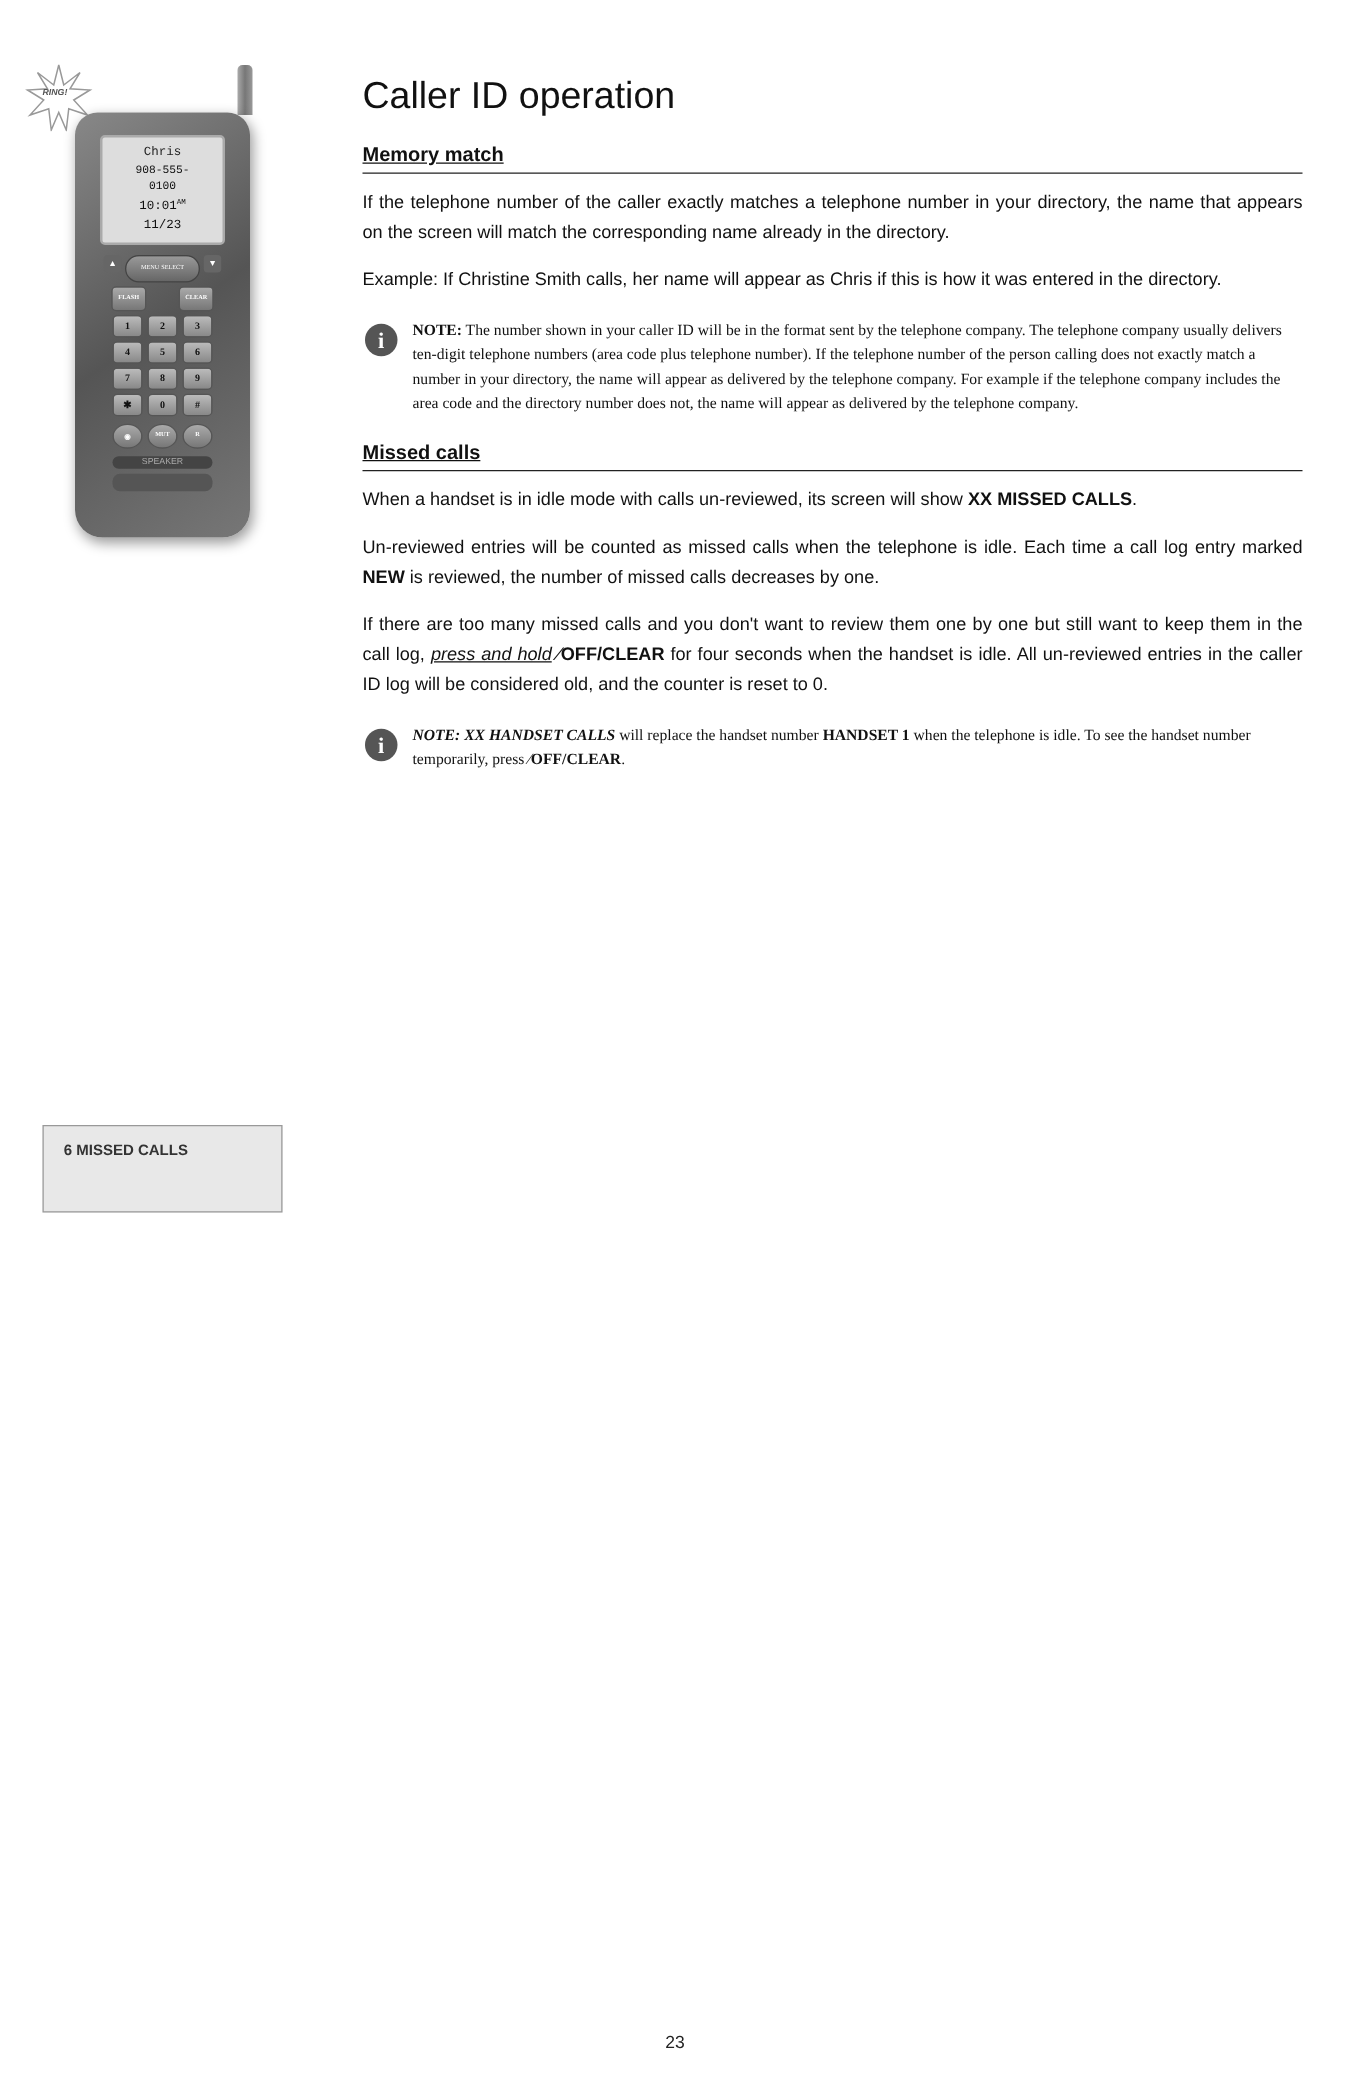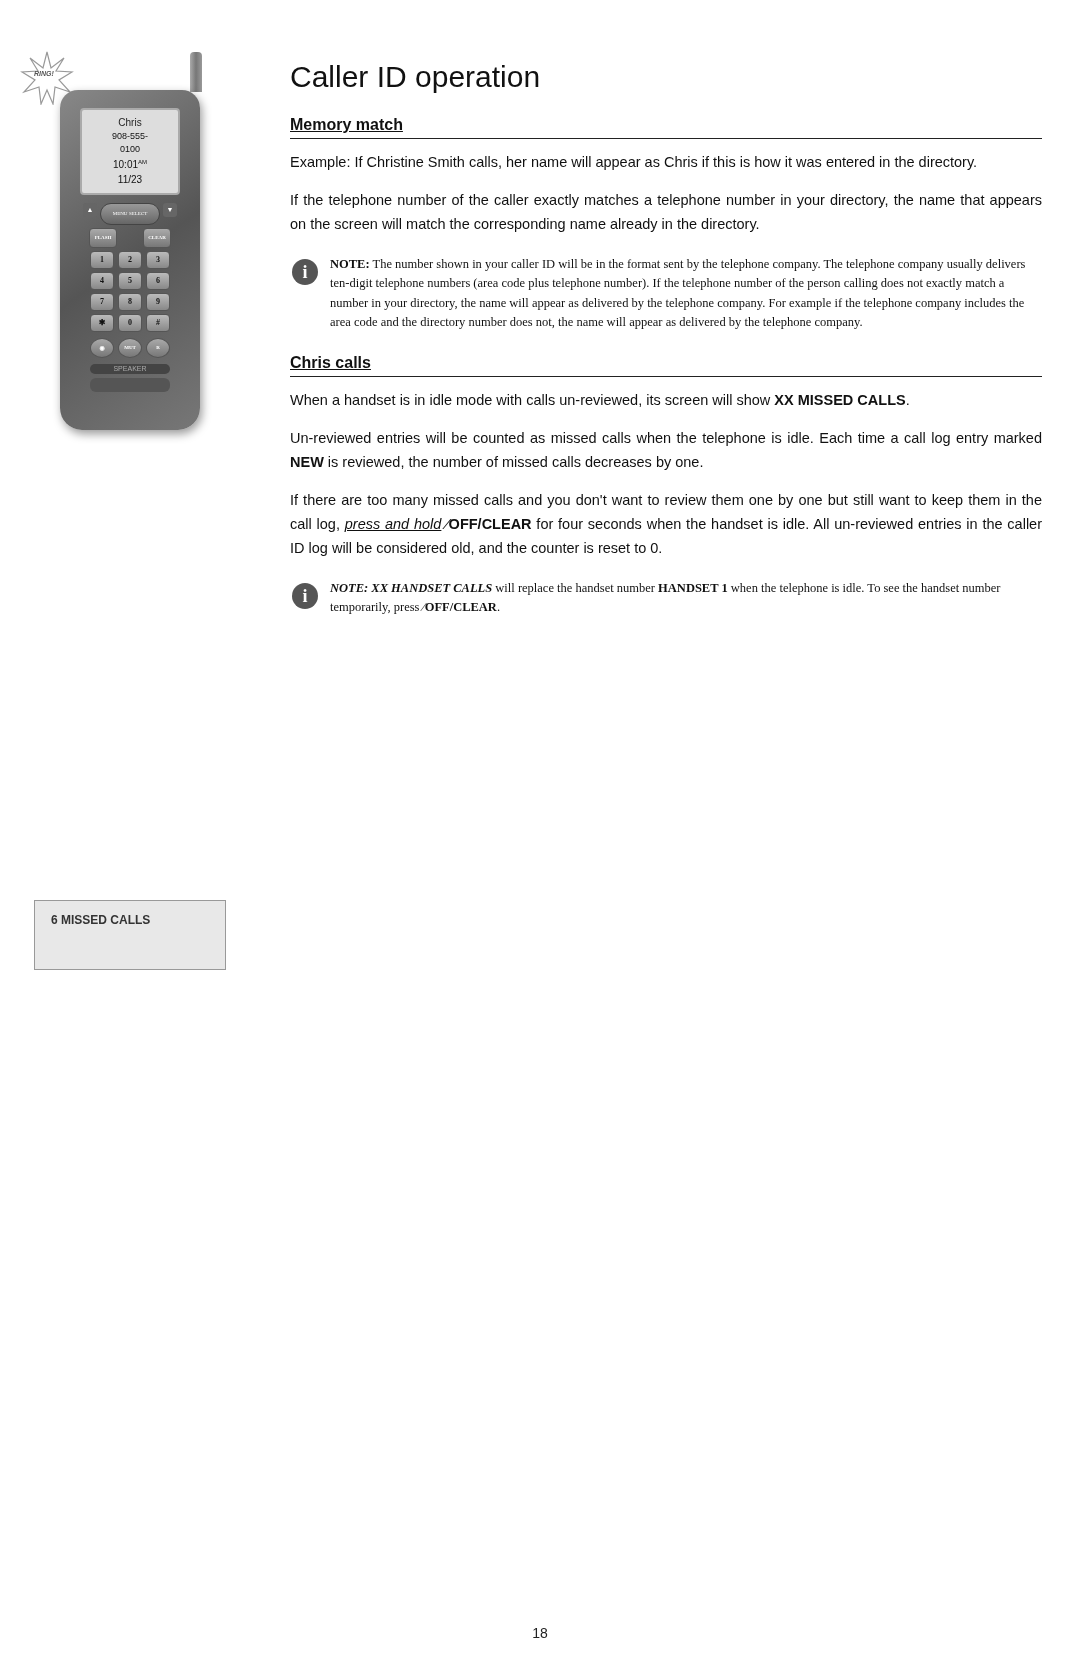--- a/index.html
+++ b/index.html
@@ -75,21 +75,21 @@
     }
 
     
     .phone-screen {
       width: 100px;
       background: #ddd;
       border: 2px solid #aaa;
       border-radius: 4px;
       margin-top: 18px;
       padding: 6px 23px;
-      font-family: Liberation Sans, sans-serif;
+      font-family: Liberation Mono, monospace;
       font-size: 10px;
       color: #111;
       line-height: 1.4;
       text-align: center;
       min-height: 58px;
     }
 
     .phone-screen .caller-name {
       font-size: 10px;
       color: #222;
@@ -391,37 +391,37 @@
 
   </div>
 
   <div class="right-column">
 
     <h1 class="page-title">Caller ID operation</h1>
 
     <h2 class="section-heading">Memory match</h2>
 
 
+    <p class="body-text">If the telephone number of the caller exactly matches a telephone number in your directory, the name that appears on the screen will match the corresponding name already in the directory.</p>
+
     <p class="body-text">Example: If Christine Smith calls, her name will appear as Chris if this is how it was entered in the directory.</p>
-
-    <p class="body-text">If the telephone number of the caller exactly matches a telephone number in your directory, the name that appears on the screen will match the corresponding name already in the directory.</p>
 
     <div class="note-box">
       <div class="note-icon">
         <svg class="info-svg" width="30" height="30" viewBox="0 0 30 30">
           <circle cx="15" cy="15" r="13" fill="#555"></circle>
           <text x="15" y="21" text-anchor="middle" font-family="Georgia,serif" font-size="18" font-weight="bold" fill="white">i</text>
         </svg>
       </div>
       <div class="note-text">
         <span><strong>NOTE:</strong> The number shown in your caller ID will be in the format sent by the telephone company. The telephone company usually delivers ten-digit telephone numbers (area code plus telephone number). If the telephone number of the person calling does not exactly match a number in your directory, the name will appear as delivered by the telephone company. For example if the telephone company includes the area code and the directory number does not, the name will appear as delivered by the telephone company.</span>
       </div>
     </div>
 
-    <h2 class="section-heading">Chris calls</h2>
+    <h2 class="section-heading">Missed calls</h2>
 
     <p class="body-text">When a handset is in idle mode with calls un-reviewed, its screen will show <strong>XX MISSED CALLS</strong>.</p>
 
     <p class="body-text">Un-reviewed entries will be counted as missed calls when the telephone is idle. Each time a call log entry marked <strong>NEW</strong> is reviewed, the number of missed calls decreases by one.</p>
 
     <p class="body-text">If there are too many missed calls and you don't want to review them one by one but still want to keep them in the call log, <span class="underline">press and hold</span> ⁠<span style="font-style:italic;">⁄</span><strong>OFF/CLEAR</strong> for four seconds when the handset is idle. All un-reviewed entries in the caller ID log will be considered old, and the counter is reset to 0.</p>
 
     <div class="note-box">
       <div class="note-icon">
         <svg class="info-svg" width="30" height="30" viewBox="0 0 30 30">
@@ -431,13 +431,13 @@
       </div>
       <div class="note-text">
         <span><em><strong>NOTE: XX HANDSET CALLS</strong></em> will replace the handset number <strong>HANDSET 1</strong> when the telephone is idle. To see the handset number temporarily, press <span style="font-style:italic;">⁄</span><strong>OFF/CLEAR</strong>.</span>
       </div>
     </div>
 
   </div>
 
 </div>
 
-<div class="page-number">18</div>
+<div class="page-number">23</div>
 
 </body></html>

